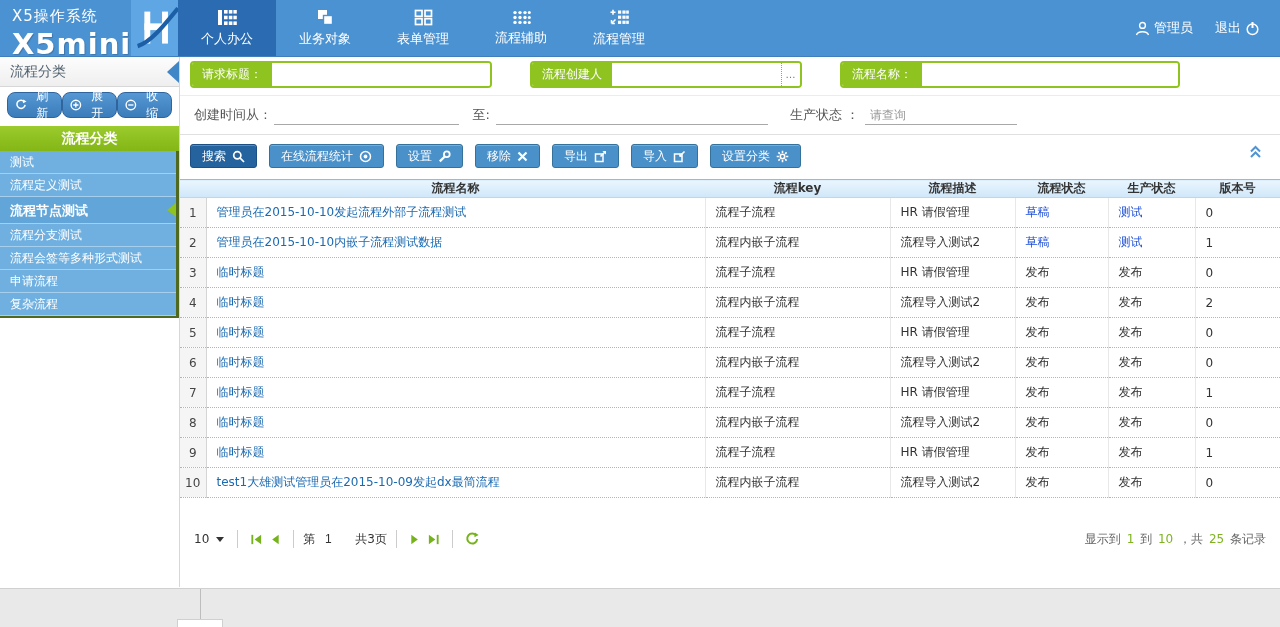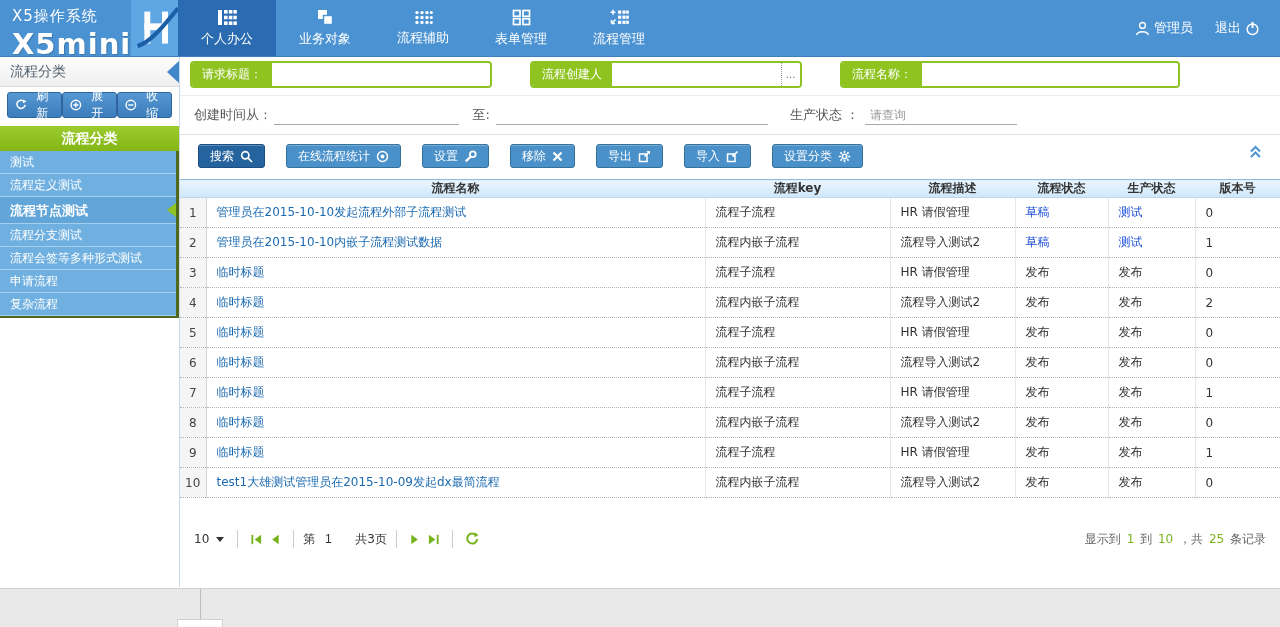--- a/index.html
+++ b/index.html
@@ -20,21 +20,21 @@
   .user-chip,.logout-chip { display:flex; align-items:center; gap:4px; cursor:pointer; }
 
   
   .layout { display:flex; height:530px; }
 
   
   .sidebar { width:180px; min-width:180px; background:#fff; border-right:1px solid #ccd9e6; }
   .panel-title { height:30px; line-height:29px; background:linear-gradient(#fdfdfd,#efefef); border-bottom:1px solid #d7d7d7; color:#52616e; font-size:14px; padding-left:10px; position:relative; }
   .panel-arrow { position:absolute; right:0; top:4px; width:0; height:0; border-top:11px solid transparent; border-bottom:11px solid transparent; border-right:12px solid #4186c7; cursor:pointer; }
   .tree-toolbar { display:flex; justify-content:space-between; padding:5px 7px 6px 7px; }
-  .tree-btn { background:linear-gradient(#5598d3,#3b7cba); border:1px solid #2f649d; border-radius:3px; color:#fff; font-size:12px; height:23px; display:flex; align-items:center; gap:4px; padding:12px 7px; cursor:pointer; }
+  .tree-btn { background:linear-gradient(#5598d3,#3b7cba); border:1px solid #2f649d; border-radius:8px; color:#fff; font-size:12px; height:23px; display:flex; align-items:center; gap:4px; padding:12px 7px; cursor:pointer; }
   .tree-header { height:25px; line-height:25px; background:linear-gradient(#9bcb2d,#84b616); color:#fff; font-weight:bold; text-align:center; font-size:14px; margin-top:2px; }
   .tree-items { border-right:3px solid #50691f; border-bottom:2px solid #50691f; }
   .tree-item { height:23px; line-height:23px; background:#6fb0e0; border-bottom:1px solid #a6cfee; color:#fff; font-size:12px; padding-left:10px; position:relative; cursor:pointer; white-space:nowrap; overflow:hidden; }
   .tree-item.selected { height:27px; line-height:27px; font-weight:bold; font-size:13px; background:#61a5d9; }
   .tree-arrow { display:none; position:absolute; right:0; top:50%; transform:translateY(-50%); width:0; height:0; border-top:7px solid transparent; border-bottom:7px solid transparent; border-right:9px solid #8fc31f; }
   .tree-item.selected .tree-arrow { display:block; }
 
   
   .main { flex:1; background:#fff; overflow:hidden; }
   .fields-row { display:flex; padding:4px 0 0 10px; height:38px; gap:38px; }
@@ -43,21 +43,21 @@
   .field-label { background:#8fc31f; color:#fff; font-size:12px; padding:0 10px; display:flex; align-items:center; white-space:nowrap; }
   .field-input { border:none; outline:none; flex:1; font-size:12px; padding:0 5px; min-width:0; }
   .picker-btn { width:19px; border-left:1px dotted #999; color:#777; display:flex; align-items:center; justify-content:center; font-size:10px; background:#fff; cursor:pointer; letter-spacing:1px; }
 
   .date-row { height:40px; display:flex; align-items:center; border-top:1px solid #ececec; border-bottom:1px solid #e0e0e0; }
   .date-row .lbl { font-size:13px; color:#555; white-space:nowrap; }
   .u-input { border:none; border-bottom:1px solid #a8a8a8; height:19px; font-size:12px; outline:none; background:transparent; padding:0 5px; }
   .u-input::placeholder { color:#999; }
   .ml14 { margin-left:14px; } .ml22 { margin-left:22px; } .ml6 { margin-left:6px; }
 
-  .toolbar-row { height:42px; display:flex; align-items:center; gap:21px; padding-left:10px; position:relative;margin-left:8px; }
+  .toolbar-row { height:42px; display:flex; align-items:center; gap:12px; padding-left:10px; position:relative; }
   .tb-btn { background:#4a90c9; border:1px solid #34729c; border-radius:3px; color:#fff; font-size:12px; height:24px; padding:0 11px; display:flex; align-items:center; gap:6px; cursor:pointer; box-shadow:inset 0 1px 0 rgba(255,255,255,.25); }
   .tb-btn.primary { background:#25639e; border-color:#1c4f83; }
   .collapse-chevrons { position:absolute; right:16px; top:9px; cursor:pointer; }
 
   
   .grid-wrap { margin-top:2px; }
   table.grid { border-collapse:collapse; width:100%; table-layout:fixed; }
   .grid thead th { background:linear-gradient(#eaf5fe,#cfe7f9); height:16px; font-size:12px; color:#333; font-weight:bold; border-top:1px solid #8fbcdf; border-bottom:1px solid #bcd8ee; overflow:hidden; white-space:nowrap; }
   .grid tbody td { height:30px; font-size:12px; color:#333; border-bottom:1px dotted #b5b5b5; border-right:1px solid #e8e8e8; padding-left:10px; overflow:hidden; white-space:nowrap; }
   .grid td.c-num { background:#f5f5f5; text-align:center; padding-left:0; border-right:1px solid #d5d5d5; color:#444; }
@@ -116,46 +116,46 @@
           <rect x="16.4" y="12.4" width="3.4" height="3.6"></rect>
       </svg>
       <span>个人办公</span>
     </div>
     <div class="tab">
       <svg width="18" height="17" viewBox="0 0 18 17">
         <rect x="2" y="1" width="9" height="9" fill="#fff"></rect>
         <rect x="7.5" y="6.5" width="9" height="9" fill="#fff" stroke="#4b92d2" stroke-width="1.4"></rect>
       </svg>
       <span>业务对象</span>
+    </div>
+    <div class="tab">
+      <svg width="19" height="17" viewBox="0 0 19 17" fill="none" stroke="#fff" stroke-width="1.7">
+        <rect x="1.5" y="1.5" width="6.5" height="5.8"></rect>
+          <rect x="11" y="1.5" width="6.5" height="5.8"></rect>
+        <rect x="1.5" y="9.7" width="6.5" height="5.8"></rect>
+          <rect x="11" y="9.7" width="6.5" height="5.8"></rect>
+      </svg>
+      <span>表单管理</span>
     </div>
     <div class="tab">
       <svg width="19" height="15" viewBox="0 0 19 15" fill="#fff">
         <circle cx="3" cy="2.6" r="1.7"></circle>
           <circle cx="8" cy="2.6" r="1.7"></circle>
           <circle cx="13" cy="2.6" r="1.7"></circle>
           <circle cx="17.3" cy="2.6" r="1.5"></circle>
         <circle cx="3" cy="7.5" r="1.7"></circle>
           <circle cx="8" cy="7.5" r="1.7"></circle>
           <circle cx="13" cy="7.5" r="1.7"></circle>
           <circle cx="17.3" cy="7.5" r="1.5"></circle>
         <circle cx="3" cy="12.4" r="1.7"></circle>
           <circle cx="8" cy="12.4" r="1.7"></circle>
           <circle cx="13" cy="12.4" r="1.7"></circle>
           <circle cx="17.3" cy="12.4" r="1.5"></circle>
       </svg>
       <span>流程辅助</span>
-    </div>
-    <div class="tab">
-      <svg width="19" height="17" viewBox="0 0 19 17" fill="none" stroke="#fff" stroke-width="1.7">
-        <rect x="1.5" y="1.5" width="6.5" height="5.8"></rect>
-          <rect x="11" y="1.5" width="6.5" height="5.8"></rect>
-        <rect x="1.5" y="9.7" width="6.5" height="5.8"></rect>
-          <rect x="11" y="9.7" width="6.5" height="5.8"></rect>
-      </svg>
-      <span>表单管理</span>
     </div>
     <div class="tab">
       <svg width="19" height="17" viewBox="0 0 19 17">
         <g fill="#fff">
           <rect x="8" y="1.5" width="3.2" height="3.2"></rect>
             <rect x="12.4" y="1.5" width="3.2" height="3.2"></rect>
             <rect x="16.2" y="1.5" width="2.6" height="3.2"></rect>
           <rect x="8" y="6.6" width="3.2" height="3.2"></rect>
             <rect x="12.4" y="6.6" width="3.2" height="3.2"></rect>
             <rect x="16.2" y="6.6" width="2.6" height="3.2"></rect>

